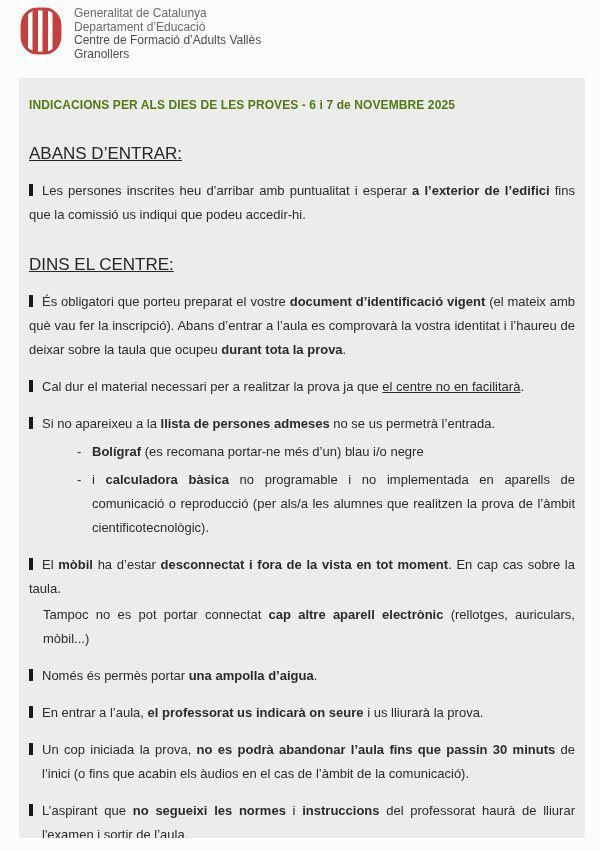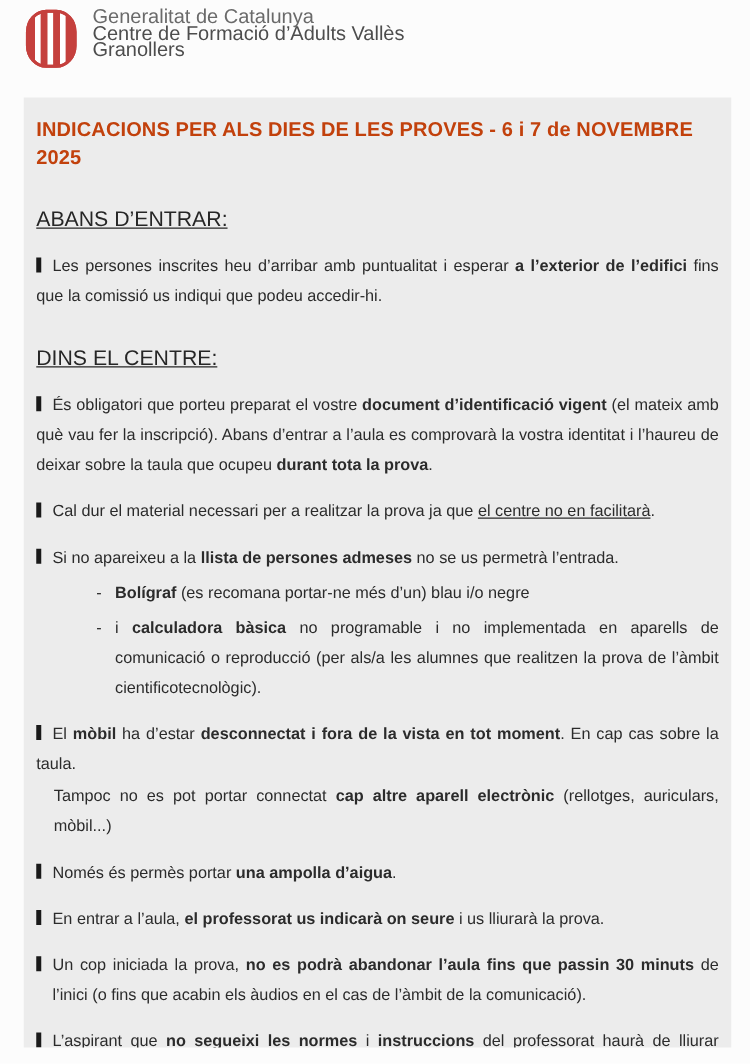--- a/index.html
+++ b/index.html
@@ -15,36 +15,36 @@
     width:600px;height:851px;
     background:#fcfcfc;
     overflow:hidden;
   }
   
   .header{
     position:absolute;top:4px;left:18px;
     display:flex;align-items:flex-start;gap:10px;
   }
   .logo{flex:0 0 auto;margin-top:2px;}
-  .hlines{padding-top:3px;font-size:16px;line-height:13.5px;color:#6a6a6a;}
+  .hlines{padding-top:3px;font-size:12px;line-height:13.5px;color:#6a6a6a;}
   .hline.bold{font-weight:normal;color:#4d4d4d;}
   
   .content-box{
     position:absolute;left:19px;top:78px;
     width:566px;height:760px;
     background:var(--box-bg);
     padding:16px 10px 0 10px;
     overflow:hidden;
     color:var(--text);
     font-size:13px;
     line-height:24px;
   }
   .title{
-    font-size:16px;font-weight:bold;line-height:22px;
-    letter-spacing:.1px;color:#c2410c;
+    font-size:12px;font-weight:bold;line-height:22px;
+    letter-spacing:.1px;color:#4d7c0f;
     margin:0;
   }
   .sec{margin:26px 0 0;font-size:17px;color:#262626;}
   .sec .u{text-decoration:underline;}
   p{text-align:justify;}
   .para{margin:13px 0 0;}
   .para.hang{padding-left:13px;text-indent:-13px;}
   .sub{margin:4px 0 0 48px;padding-left:15px;text-indent:-15px;}
   .cont{margin:2px 0 0 14px;}
   .b{font-weight:bold;}
@@ -73,20 +73,21 @@
           <rect x="6" y="4" width="14" height="92" style="fill:var(--logo-red)"></rect>
           <rect x="29" y="4" width="11" height="92" style="fill:var(--logo-red)"></rect>
           <rect x="49" y="4" width="11" height="92" style="fill:var(--logo-red)"></rect>
           <rect x="69" y="4" width="17" height="92" style="fill:var(--logo-red)"></rect>
         </g>
         <rect x="8" y="6" width="76" height="88" rx="30" ry="33" fill="none" style="stroke:var(--logo-red)" stroke-width="5"></rect>
       </svg>
     </div>
     <div class="hlines">
       <div class="hline">Generalitat de Catalunya</div>
+      <div class="hline">Departament d’Educació</div>
       <div class="hline bold">Centre de Formació d’Adults Vallès</div>
       <div class="hline bold">Granollers</div>
     </div>
   </div>
 
   <div class="content-box">
     <div class="title">INDICACIONS PER ALS DIES DE LES PROVES - 6 i 7 de NOVEMBRE 2025</div>
     <div>
         <div class="sec"><span class="u">ABANS D’ENTRAR:</span></div>
         <p class="para"><span class="marker"></span><span>Les persones inscrites heu d’arribar amb puntualitat i esperar </span><span class="b">a l’exterior de l’edifici</span><span> fins que la comissió us indiqui que podeu accedir-hi.</span></p>

